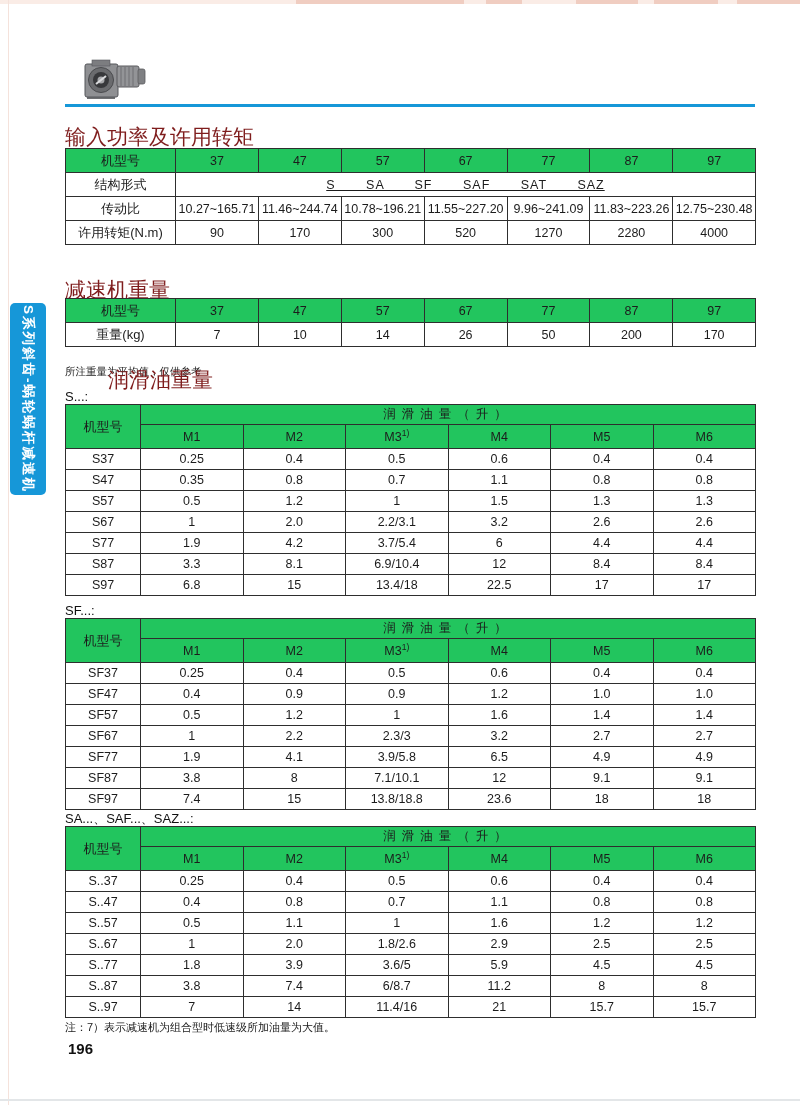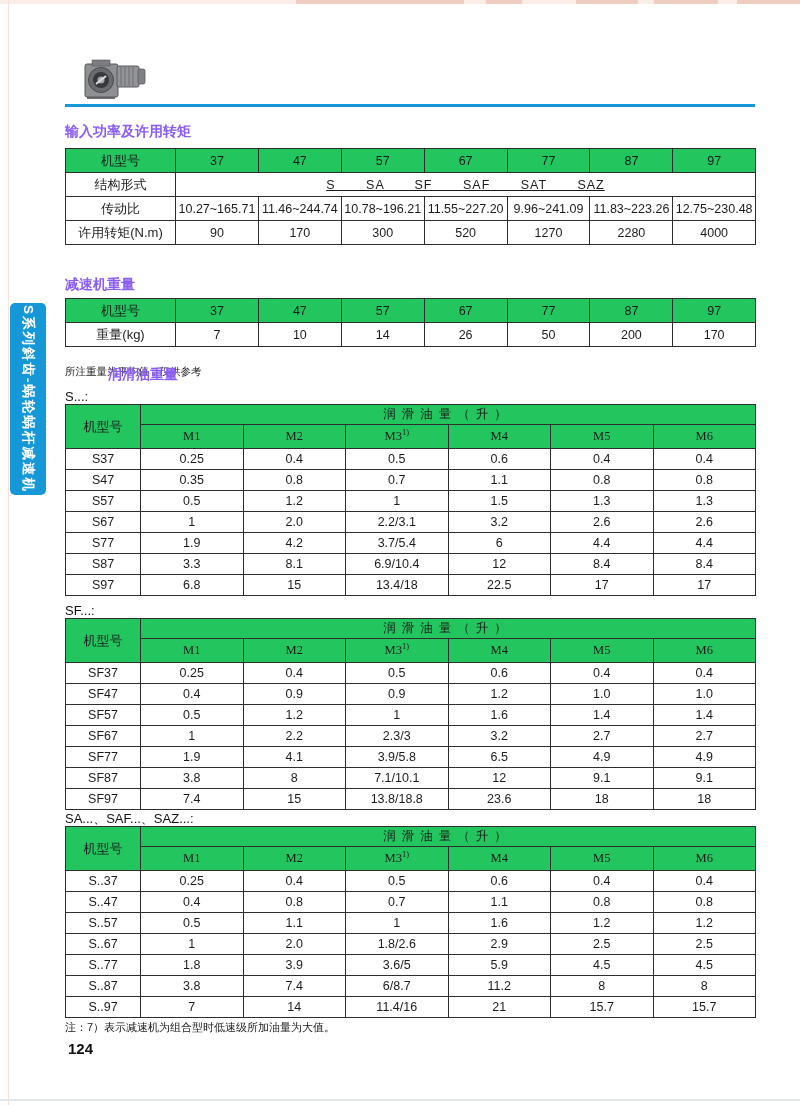--- a/index.html
+++ b/index.html
@@ -16,34 +16,34 @@
   
   .side-tab{position:absolute;left:10px;top:303px;width:36px;height:192px;background:#1697d8;border-radius:5px;}
   .side-tab .vtext{
     position:absolute;left:-78px;top:78px;width:192px;height:36px;transform:rotate(90deg);
     color:#fff;font-size:13.5px;font-weight:bold;letter-spacing:2px;line-height:36px;text-align:center;white-space:nowrap;
   }
 
   .photo{position:absolute;left:84px;top:55px;width:64px;height:47px;}
   .rule{position:absolute;left:65px;top:104px;width:690px;height:3px;background:#1697d8;}
 
-  .sec-title{position:absolute;left:65px;font-size:14px;font-weight:bold;color:#8b5cf6;}
+  .sec-title{position:absolute;left:65px;font-size:21px;font-weight:normal;color:#7f1d1d;}
   .sub-label{position:absolute;left:65px;font-size:13px;color:#111;}
   .small-note{position:absolute;left:65px;font-size:10.5px;color:#222;}
   .page-num{position:absolute;left:68px;top:1040px;font-size:15px;font-weight:bold;color:#111;}
 
   table.tbl{position:absolute;left:65px;border-collapse:collapse;table-layout:fixed;width:690px;background:#fff;}
   .tbl td,.tbl th{border:1.6px solid #2e2e2e;text-align:center;vertical-align:middle;padding:0;
     font-size:12.5px;font-weight:normal;overflow:hidden;white-space:nowrap;}
   .tbl .lbl{font-size:13px;}
   .hd{background:#22c55e;}
   .spec-tbl tr{height:24px;}
   .structure-cell{white-space:pre;word-spacing:26px;letter-spacing:1px;text-decoration:underline;}
   .oil-tbl thead tr.band{height:20px;}
-  .oil-tbl thead tr.mrow{height:24px;font-family:Liberation Serif, serif;}
+  .oil-tbl thead tr.mrow{height:24px;}
   .oil-tbl tbody tr{height:21px;}
   .band-hd{font-weight:bold;font-size:13px;letter-spacing:6px;}
   .oil-tbl sup{font-size:8.5px;vertical-align:super;line-height:0;}
   .t-spec{top:148px;}
   .t-weight{top:298px;}
   .t-s{top:404px;}
   .t-sf{top:618px;}
   .t-sa{top:826px;}
 </style>
 </head>
@@ -446,15 +446,15 @@
         <td>11.4/16</td>
         <td>21</td>
         <td>15.7</td>
         <td>15.7</td>
       </tr>
       </tbody>
   </table>
 
   <div class="small-note" style="top:1020px;font-size:11px;">注：7）表示减速机为组合型时低速级所加油量为大值。</div>
 
-  <div class="page-num">124</div>
+  <div class="page-num">196</div>
 
 </div>
 
 </body></html>

